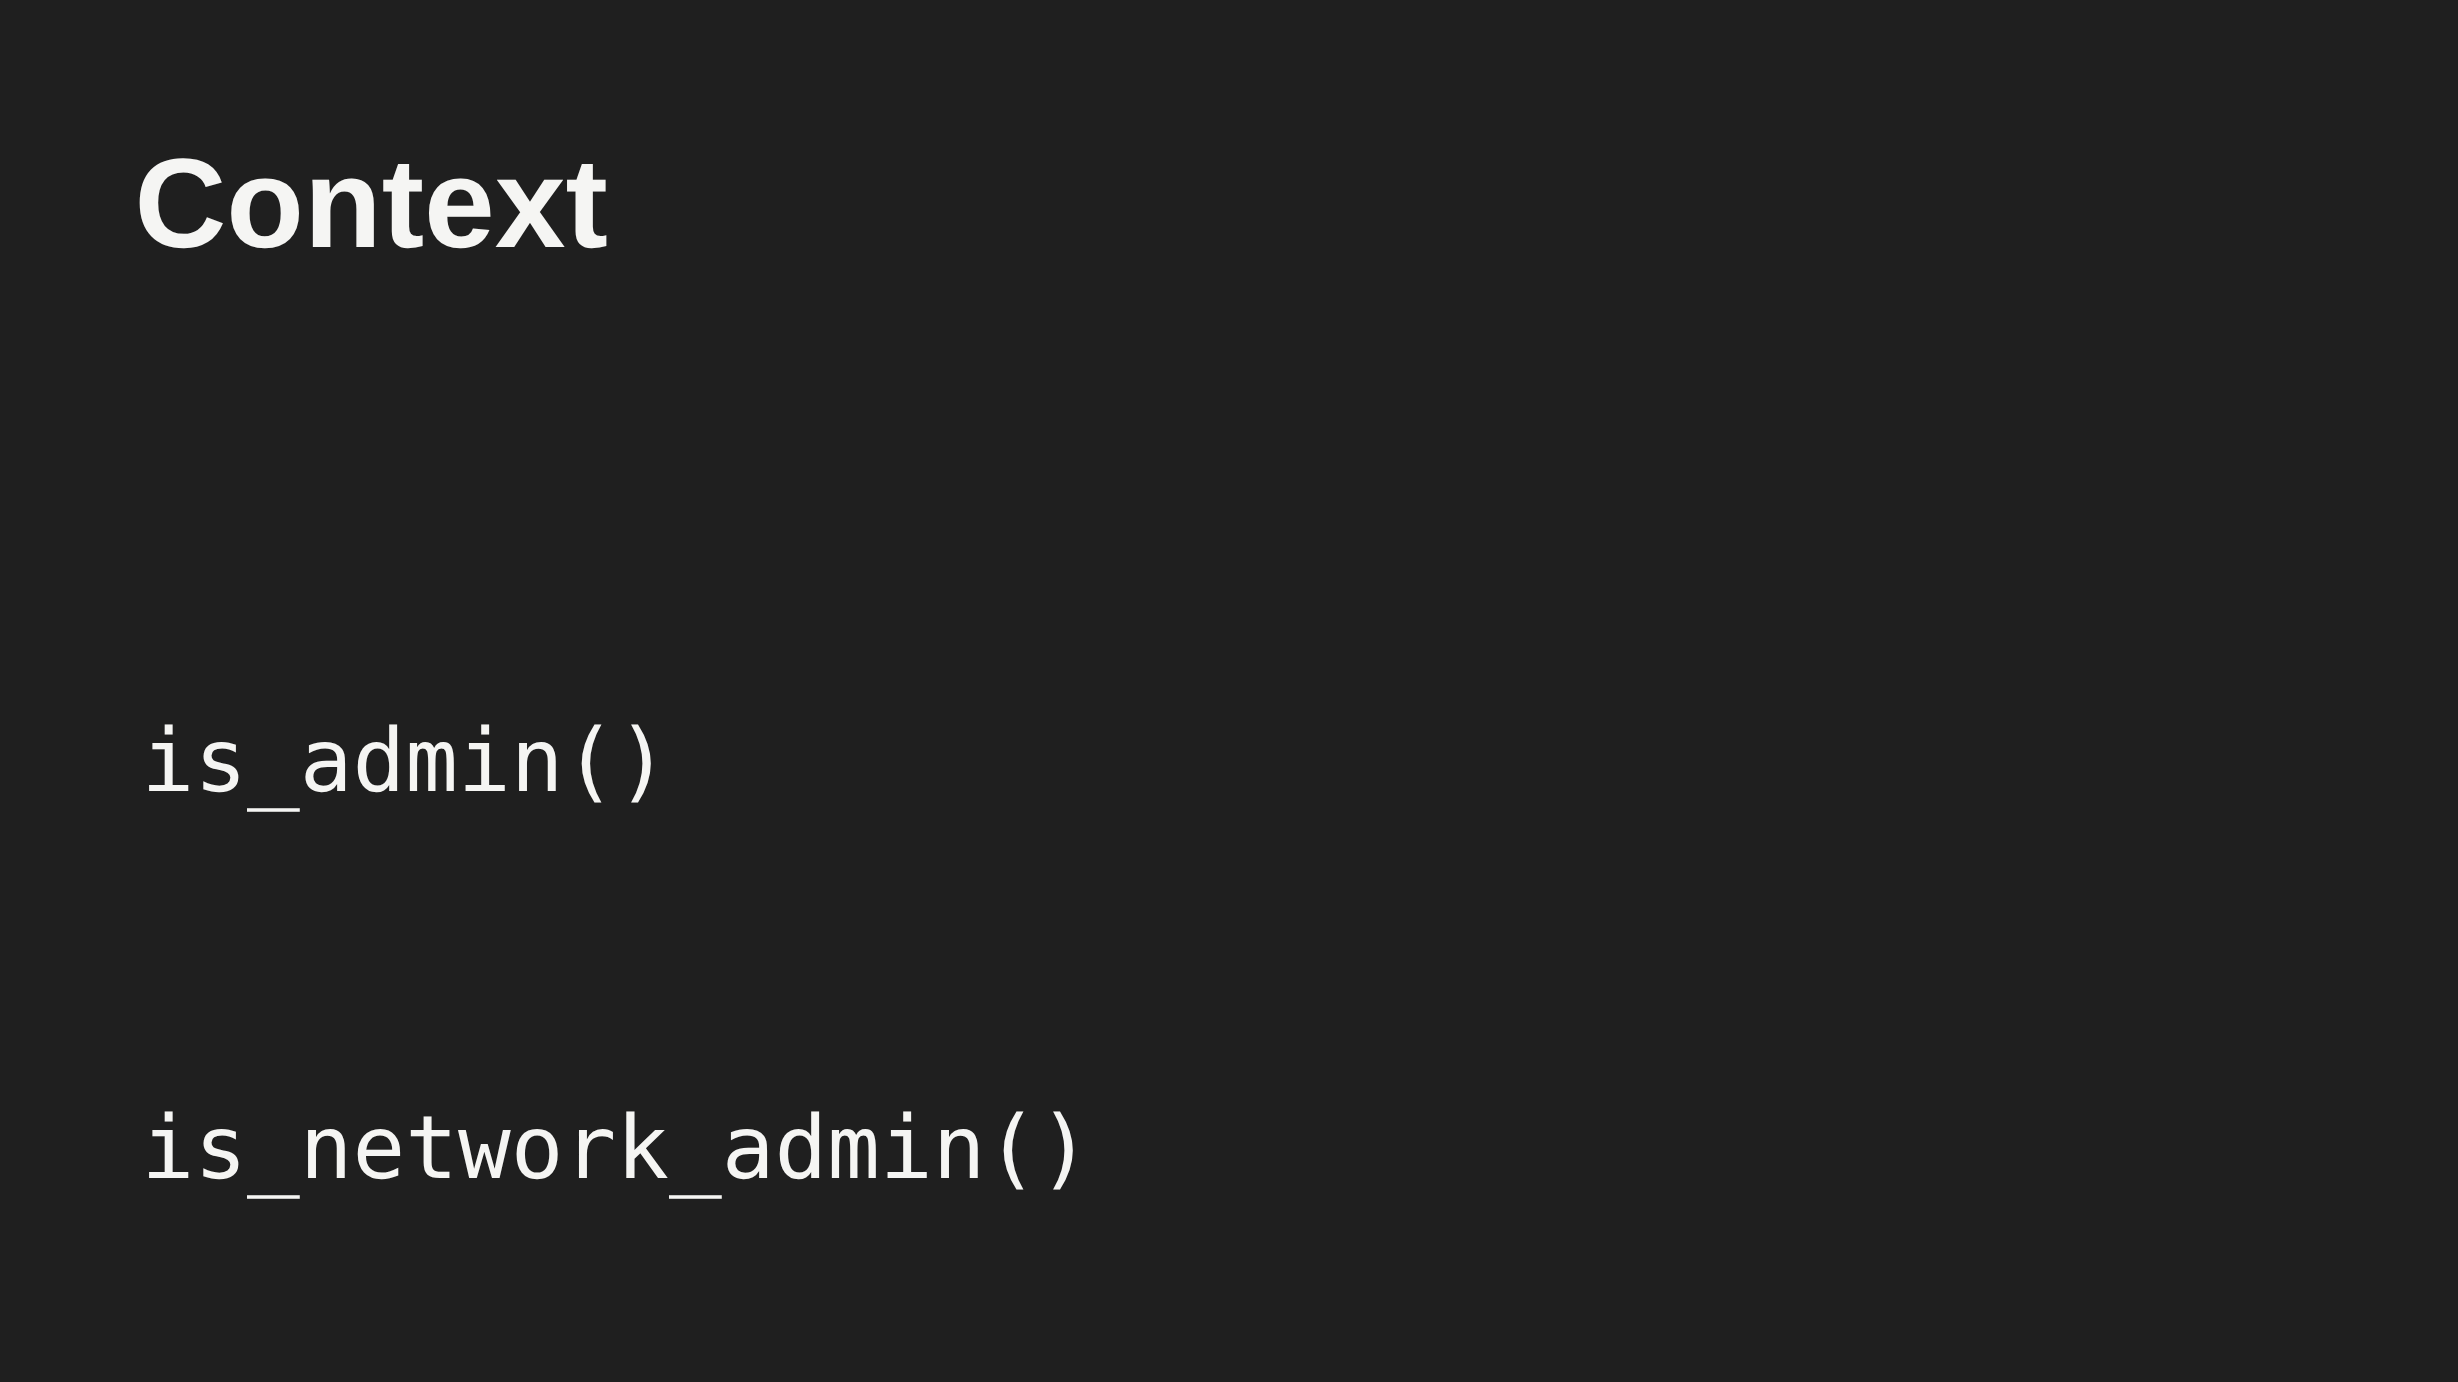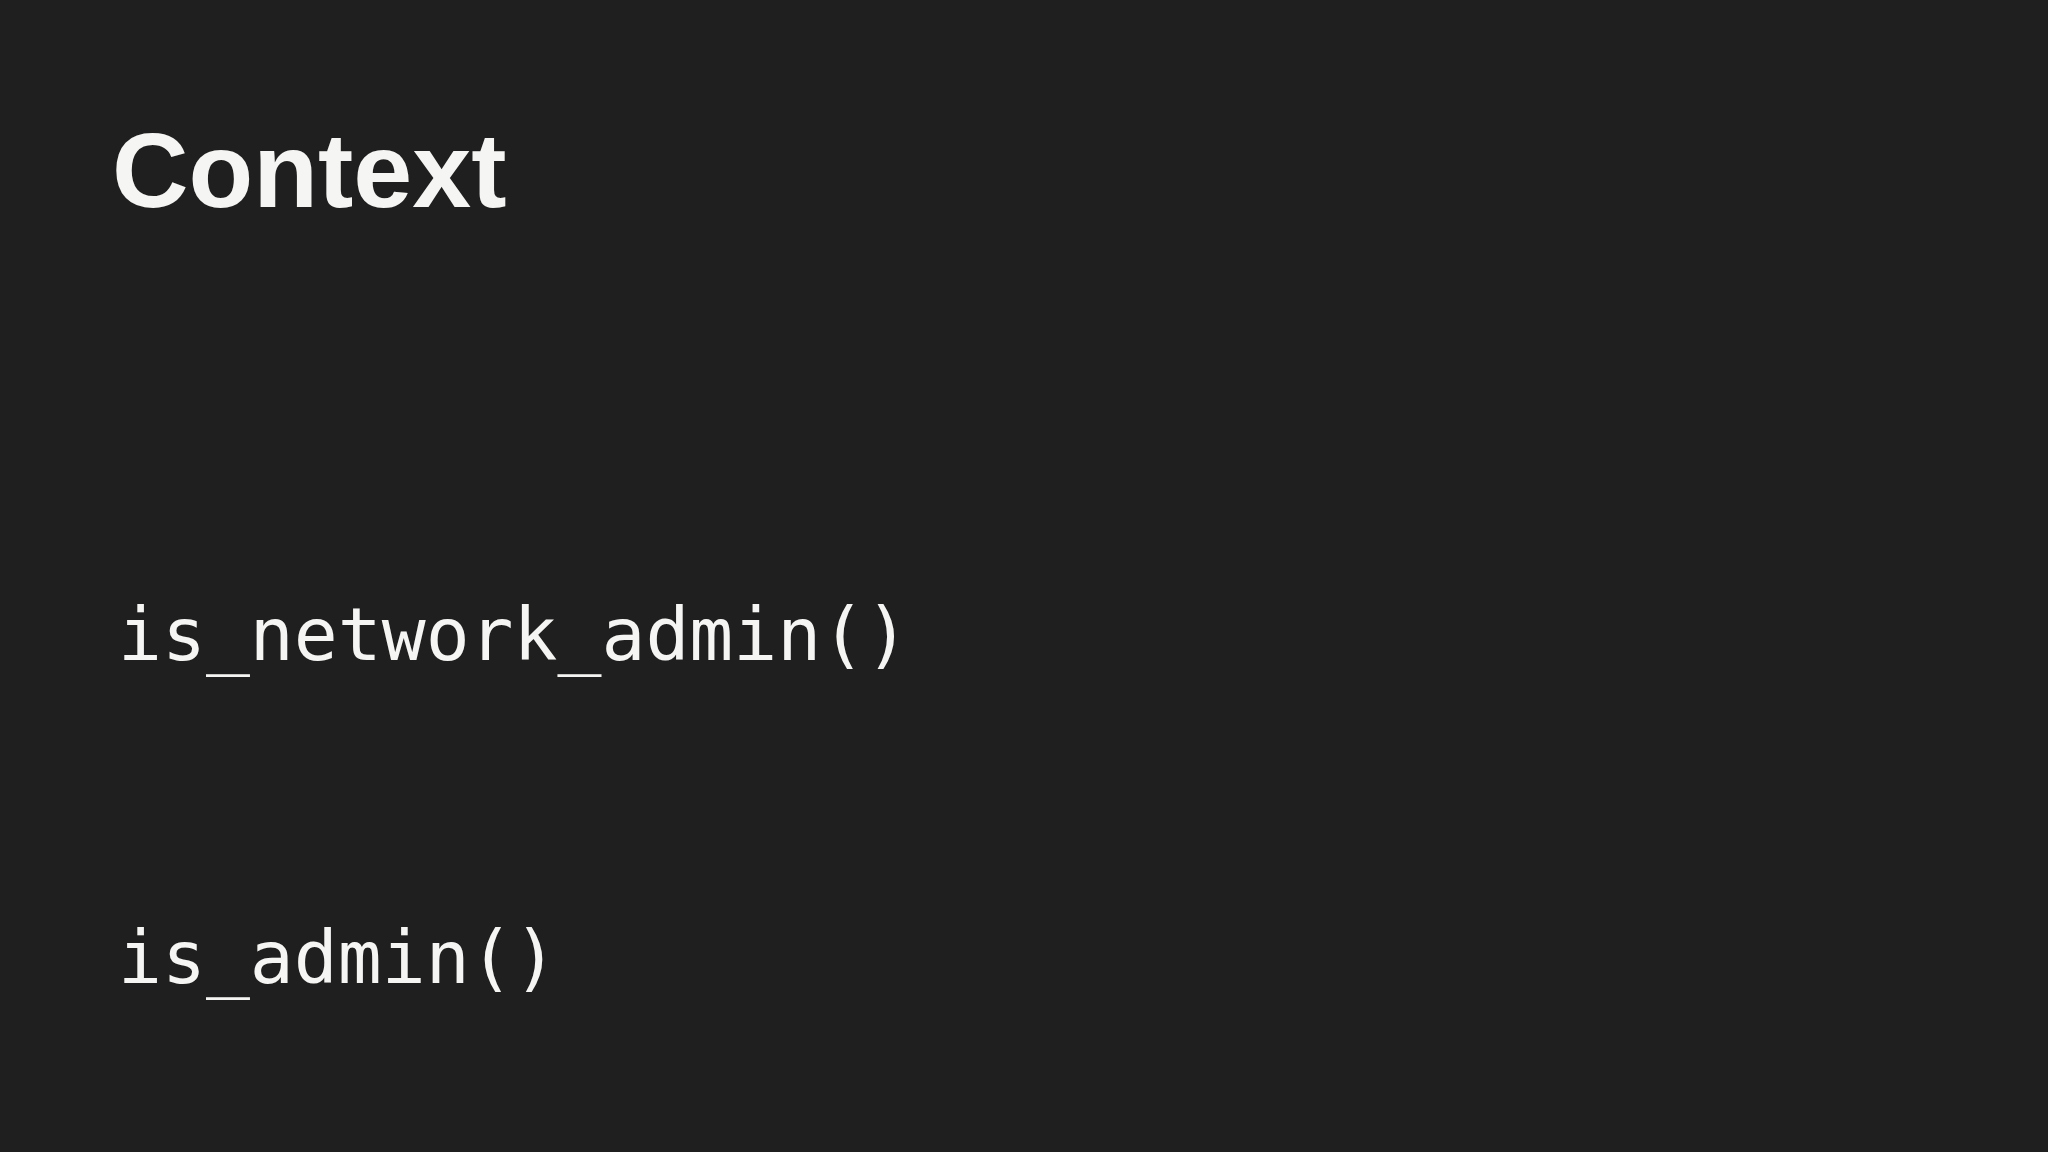--- a/index.html
+++ b/index.html
@@ -54,22 +54,22 @@
 </head>
 <body>
 
 <div class="slide">
 
   <h1 class="slide-title">Context</h1>
 
   <div class="code-block">
 
     <div class="code-col left">
+      <div class="code-line">is_admin()</div>
       <div class="code-line">is_network_admin()</div>
-      <div class="code-line">is_admin()</div>
       
       
       
     </div>
 
     <div class="code-col right">
       
       
       
     </div>

